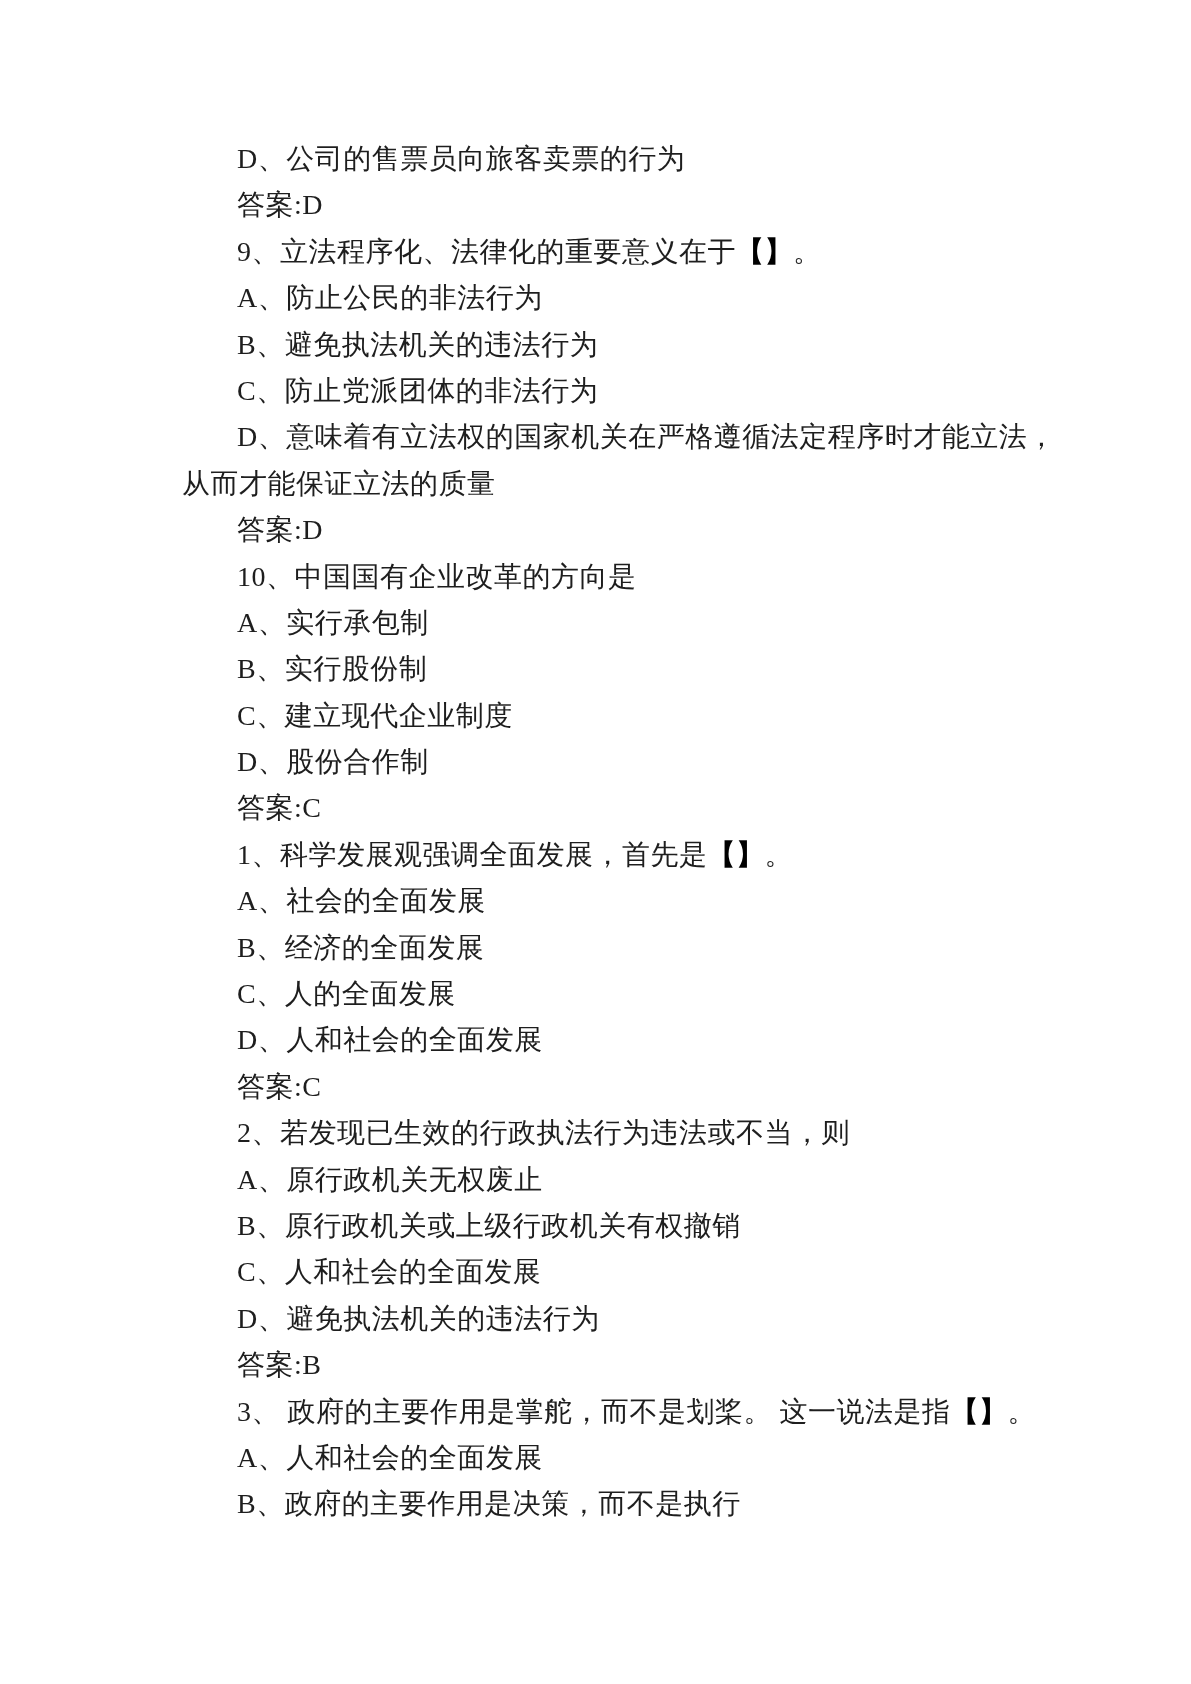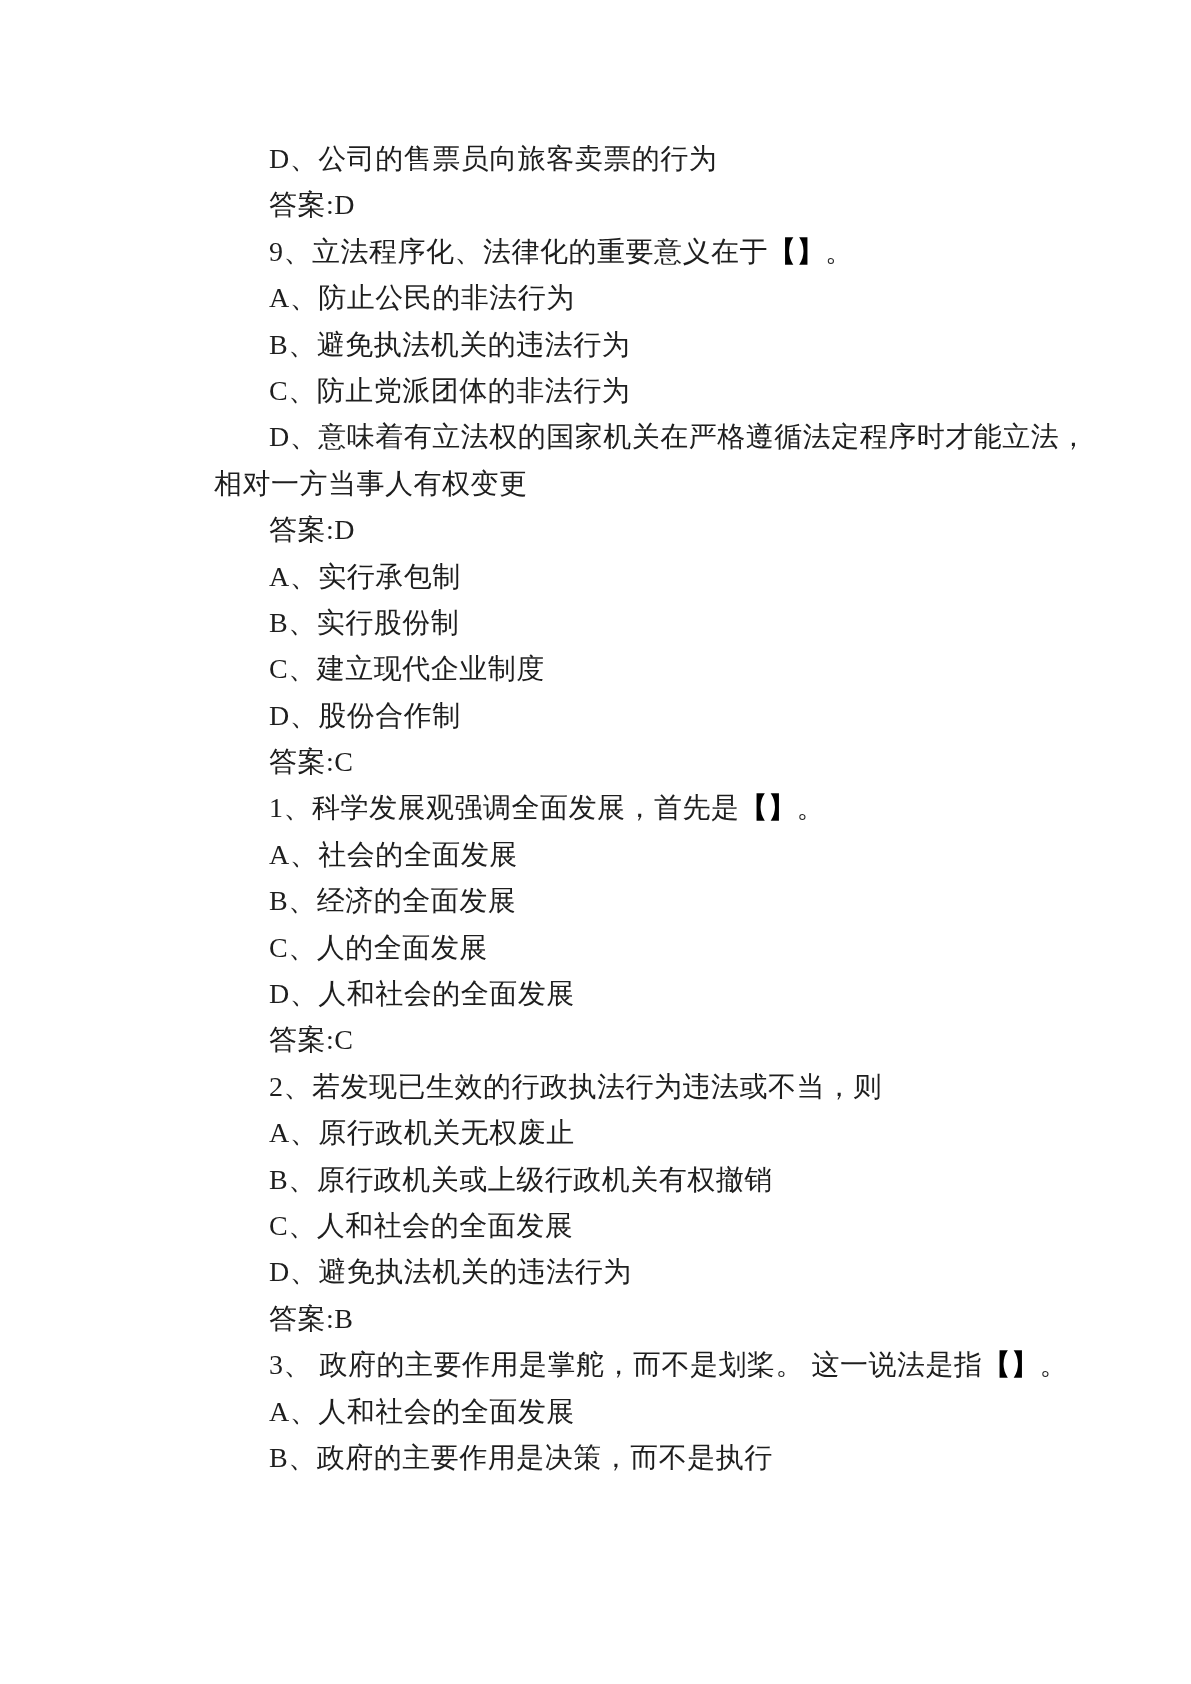--- a/index.html
+++ b/index.html
@@ -17,21 +17,20 @@
   .page {
     position: absolute;
     inset: 0;
     background: #ffffff;
   }
   .doc {
     position: absolute;
     left: 182px;
     top: 136px;
     width: 845px;
-    margin-left: 32px;
   }
   .line {
     font-size: 28px;
     line-height: 46.4px;
     height: 46.4px;
     color: #1e1e1e;
     white-space: pre;
     letter-spacing: 0.5px;
   }
   .line.indent {
@@ -47,22 +46,23 @@
 
 <div class="page">
   <div class="doc" id="doc-lines">
       <div class="line indent">D、公司的售票员向旅客卖票的行为</div>
       <div class="line indent">答案:D</div>
       <div class="line indent">9、立法程序化、法律化的重要意义在于<span class="blk">【】</span>。</div>
       <div class="line indent">A、防止公民的非法行为</div>
       <div class="line indent">B、避免执法机关的违法行为</div>
       <div class="line indent">C、防止党派团体的非法行为</div>
       <div class="line indent">D、意味着有立法权的国家机关在严格遵循法定程序时才能立法，</div>
-      <div class="line">相对一方当事人有权变更</div>
+      <div class="line">从而才能保证立法的质量</div>
       <div class="line indent">答案:D</div>
+      <div class="line indent">10、中国国有企业改革的方向是</div>
       <div class="line indent">A、实行承包制</div>
       <div class="line indent">B、实行股份制</div>
       <div class="line indent">C、建立现代企业制度</div>
       <div class="line indent">D、股份合作制</div>
       <div class="line indent">答案:C</div>
       <div class="line indent">1、科学发展观强调全面发展，首先是<span class="blk">【】</span>。</div>
       <div class="line indent">A、社会的全面发展</div>
       <div class="line indent">B、经济的全面发展</div>
       <div class="line indent">C、人的全面发展</div>
       <div class="line indent">D、人和社会的全面发展</div>

